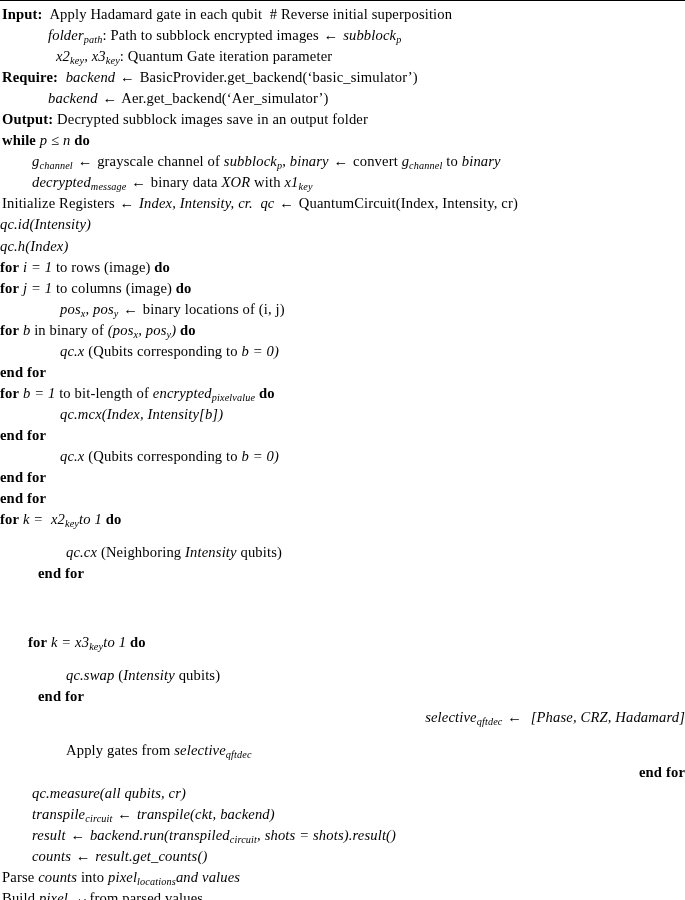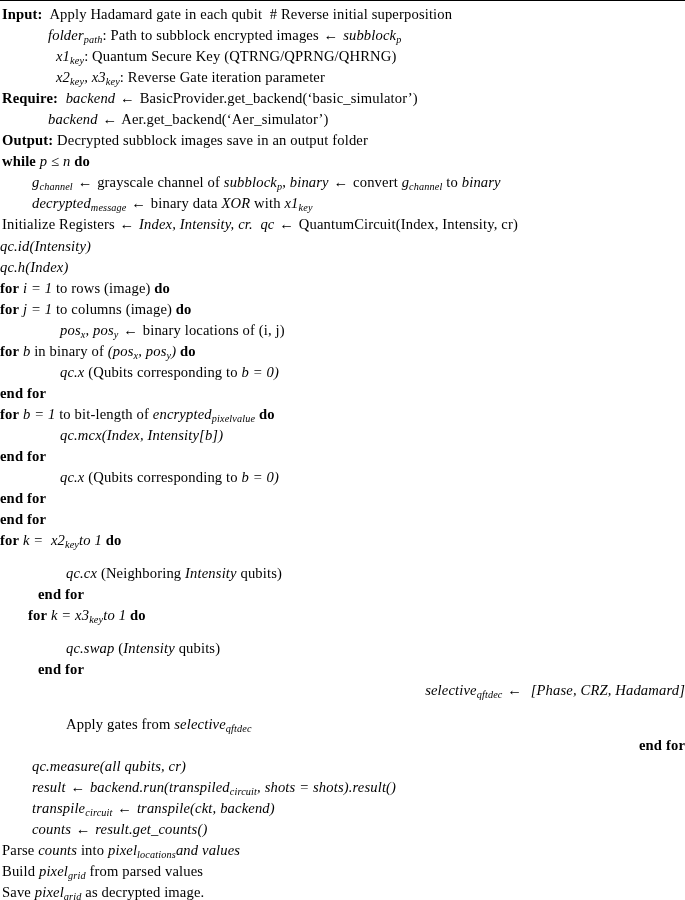--- a/index.html
+++ b/index.html
@@ -35,21 +35,21 @@
   }
 
   
   .i0  { padding-left: 2px; }
   .i1  { padding-left: 48px; }
   .i2  { padding-left: 56px; }
   .i3  { padding-left: 32px; }
   .i4  { }
   .i5  { padding-left: 60px; }
   .i7  { padding-left: 38px; }
-  .i8  { padding-left: 28px; }
+  .i8  { padding-left: 28px; margin-top: 48px; }
   .i9  { padding-left: 24px; text-align: right; }
   .i10 { padding-left: 66px; margin-top: 12px; }
 
   
   .b   { font-weight: bold; }
   .it  { font-style: italic; }
   .rm  { font-style: normal; font-weight: normal; }      
 
   sub {
     font-size: 0.70em;
@@ -62,23 +62,22 @@
 </style>
 </head>
 <body>
 
 <div id="algo-box">
 
   <span class="line i0"><span class="b">Input:</span>&nbsp; <span class="rm">Apply Hadamard gate in each qubit</span> &nbsp;<span class="rm"># Reverse initial superposition</span></span>
 
   <span class="line i1"><span class="it">folder</span><sub>path</sub><span class="rm">: Path to subblock encrypted images</span> <span class="arrow">←</span> <span class="it">subblock</span><sub>p</sub></span>
 
-  <span class="line i2"><span class="it">x1</span><sub>key</sub><span class="rm">: Quantum Secure Key (QTRNG/QPRNG/QHRNG)</span></span>
 
-  <span class="line i2"><span class="it">x2</span><sub>key</sub><span class="it">,&nbsp;</span><span class="it">x3</span><sub>key</sub><span class="rm">: Reverse Gate iteration parameter</span></span>
+  <span class="line i2"><span class="it">x2</span><sub>key</sub><span class="it">,&nbsp;</span><span class="it">x3</span><sub>key</sub><span class="rm">: Quantum Gate iteration parameter</span></span>
 
   <span class="line i0"><span class="b">Require:</span>&nbsp; <span class="it">backend</span> <span class="arrow">←</span> <span class="rm">BasicProvider.get_backend(‘basic_simulator’)</span></span>
 
   <span class="line i1"><span class="it">backend</span> <span class="arrow">←</span> <span class="rm">Aer.get_backend(‘Aer_simulator’)</span></span>
 
   <span class="line i0"><span class="b">Output:</span> <span class="rm">Decrypted subblock images save in an output folder</span></span>
 
   <span class="line i0"><span class="b">while</span> <span class="it">p</span> <span class="rm">≤</span> <span class="it">n</span> <span class="b">do</span></span>
 
   <span class="line i3"><span class="it">g</span><sub>channel</sub> <span class="arrow">←</span> <span class="rm">grayscale channel of</span> <span class="it">subblock</span><sub>p</sub><span class="rm">,</span> <span class="it">binary</span> <span class="arrow">←</span> <span class="rm">convert</span> <span class="it">g</span><sub>channel</sub> <span class="rm">to</span> <span class="it">binary</span></span>
@@ -130,23 +129,23 @@
 
   <span class="line i9"><span class="it">selective</span><sub>qft</sub><sub><span>dec</span></sub> <span class="arrow">←</span> &nbsp;<span class="it">[Phase, CRZ, Hadamard]</span></span>
 
 
   <span class="line i10"><span class="rm">Apply gates from</span> <span class="it">selective</span><sub>qft</sub><sub><span>dec</span></sub></span>
 
   <span class="line i9"><span class="b">end for</span></span>
 
   <span class="line i3"><span class="it">qc.measure(all qubits, cr)</span></span>
 
+  <span class="line i3"><span class="it">transpile</span><sub>circuit</sub> <span class="arrow">←</span> <span class="it">transpile(ckt, backend)</span></span>
+
   <span class="line i3"><span class="it">result</span> <span class="arrow">←</span> <span class="it">backend.run(transpiled</span><sub>circuit</sub><span class="it">, shots = shots).result()</span></span>
-
-  <span class="line i3"><span class="it">transpile</span><sub>circuit</sub> <span class="arrow">←</span> <span class="it">transpile(ckt, backend)</span></span>
 
   <span class="line i3"><span class="it">counts</span> <span class="arrow">←</span> <span class="it">result.get_counts()</span></span>
 
   <span class="line i0"><span class="rm">Parse</span> <span class="it">counts</span> <span class="rm">into</span> <span class="it">pixel</span><sub>locations</sub><span class="it">and values</span></span>
 
   <span class="line i0"><span class="rm">Build</span> <span class="it">pixel</span><sub>grid</sub> <span class="rm">from parsed values</span></span>
 
   <span class="line i0"><span class="rm">Save</span> <span class="it">pixel</span><sub>grid</sub> <span class="rm">as decrypted image.</span></span>
 
 </div>

